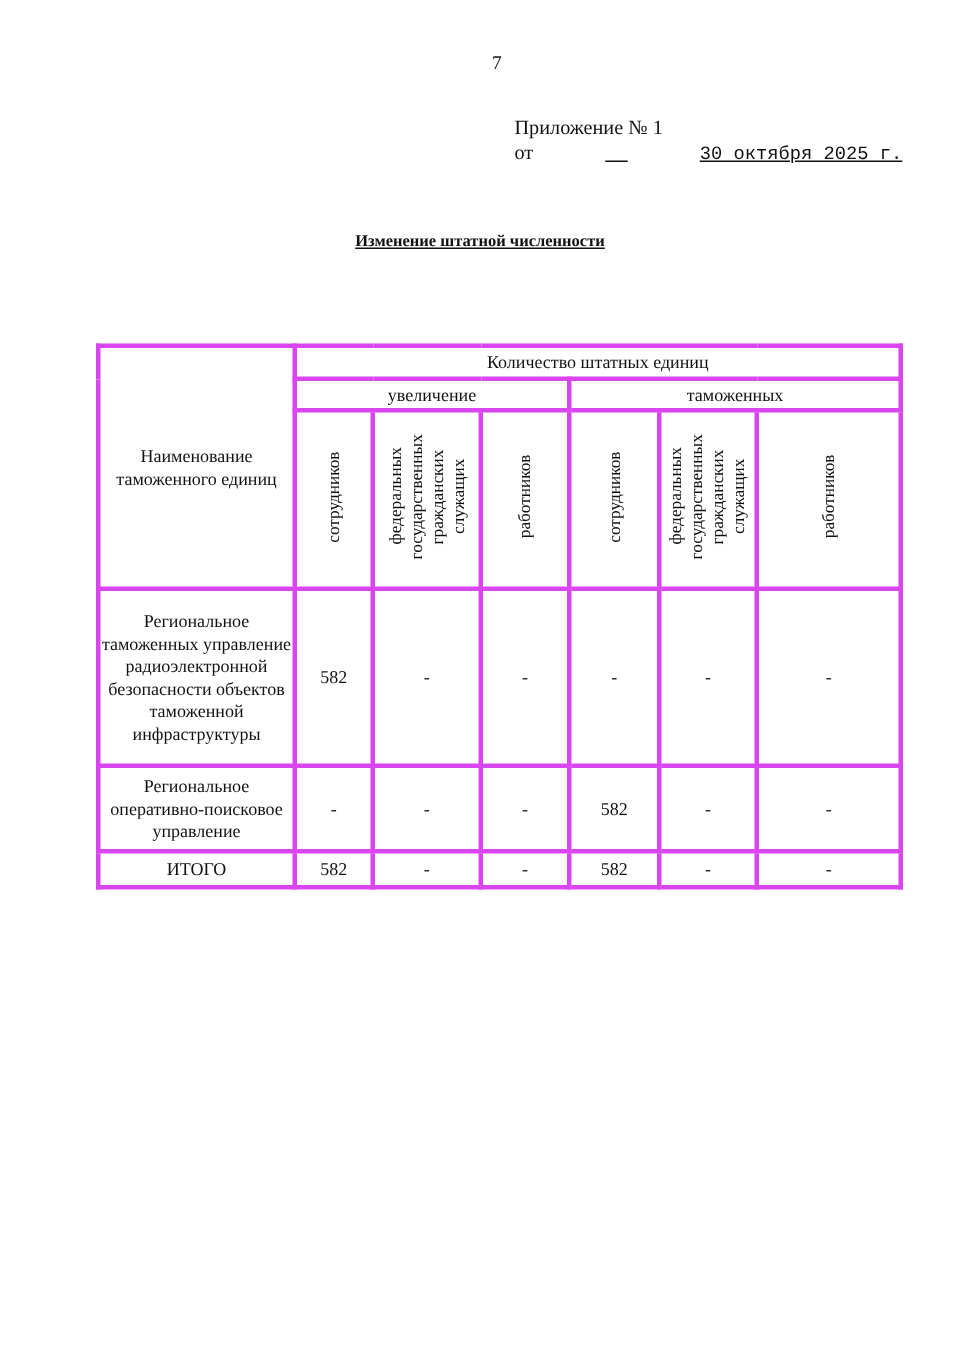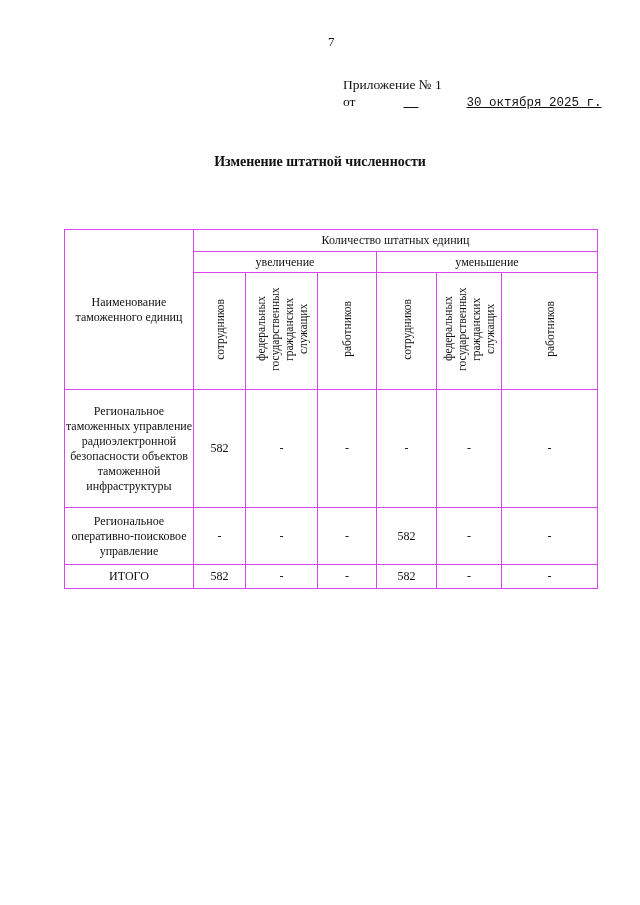--- a/index.html
+++ b/index.html
@@ -7,28 +7,28 @@
       width: 640px; height: 905px; position: relative; overflow: hidden;
       font-family: "Liberation Serif", "DejaVu Serif", serif;
       color: #111;
     }
     .page-num { position: absolute; left: 328px; top: 34px; font-size: 13px; }
     .appendix { position: absolute; left: 343px; top: 76px; font-size: 13.5px; line-height: 17px; }
     .appendix .row3 { font-family: "Liberation Serif", serif; white-space: nowrap; }
     .appendix .u { text-decoration: underline; font-family: "Liberation Mono", "DejaVu Sans Mono", monospace; font-size: 12.5px; margin-left: 48px; }
     .title {
       position: absolute; left: 0; width: 640px; top: 152px; text-align: center;
-      font-weight: bold; font-size: 14px; line-height: 19px;
+      font-weight: bold; font-size: 11px; line-height: 19px; text-decoration: underline;
     }
     table.staff {
       position: absolute; left: 64px; top: 229px;
       border-collapse: collapse; font-size: 12px; line-height: 15px;
     }
     table.staff td, table.staff th {
-      border: 1px solid #d946ef; padding: 0; font-weight: normal; text-align: center; vertical-align: middle;
+      border: 3px solid #d946ef; padding: 0; font-weight: normal; text-align: center; vertical-align: middle;
     }
     .name-col { width: 128px; }
     .vert { height: 112px; }
     .vert span {
       writing-mode: vertical-rl; transform: rotate(180deg);
       display: inline-block; line-height: 14px; font-size: 11.5px;
     }
     td.org { text-align: left; padding: 0 0 0 2px; font-size: 12px; line-height: 15px; }
     .h1 { height: 22px; }
     .h2 { height: 21px; padding-left: 32px; }
@@ -62,21 +62,21 @@
       <col style="width:65px">
       <col style="width:96px">
   </colgroup>
   <tbody>
       <tr class="h1">
     <th rowspan="3" class="name-col">Наименование таможенного единиц</th>
     <th colspan="6">Количество штатных единиц</th>
   </tr>
   <tr class="h2">
     <th colspan="3">увеличение</th>
-    <th colspan="3">уменьшение</th>
+    <th colspan="3">таможенных</th>
   </tr>
   <tr>
     <th class="vert"><span>сотрудников</span></th>
     <th class="vert"><span>федеральных государственных гражданских служащих</span></th>
     <th class="vert"><span>работников</span></th>
     <th class="vert"><span>сотрудников</span></th>
     <th class="vert"><span>федеральных государственных гражданских служащих</span></th>
     <th class="vert"><span>работников</span></th>
   </tr>
   <tr class="r1">

